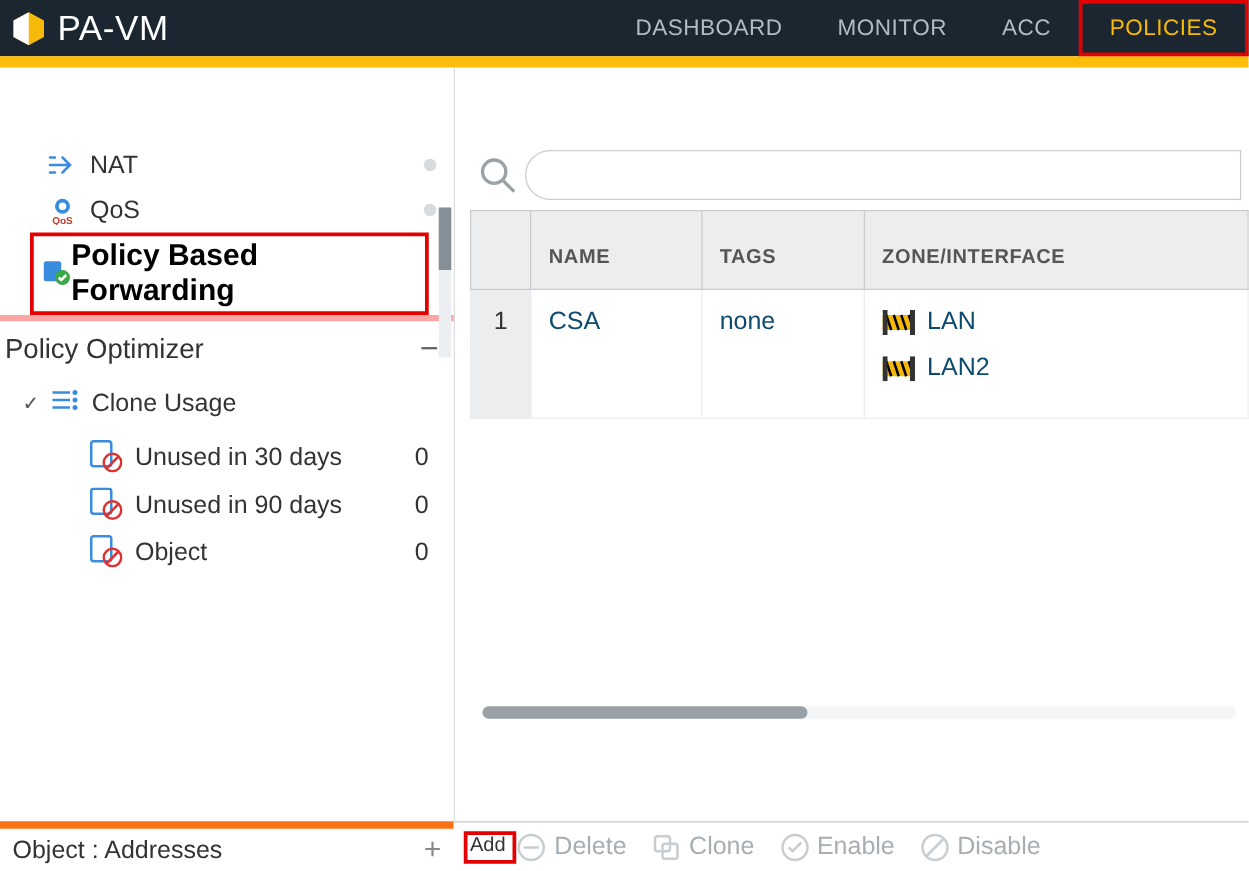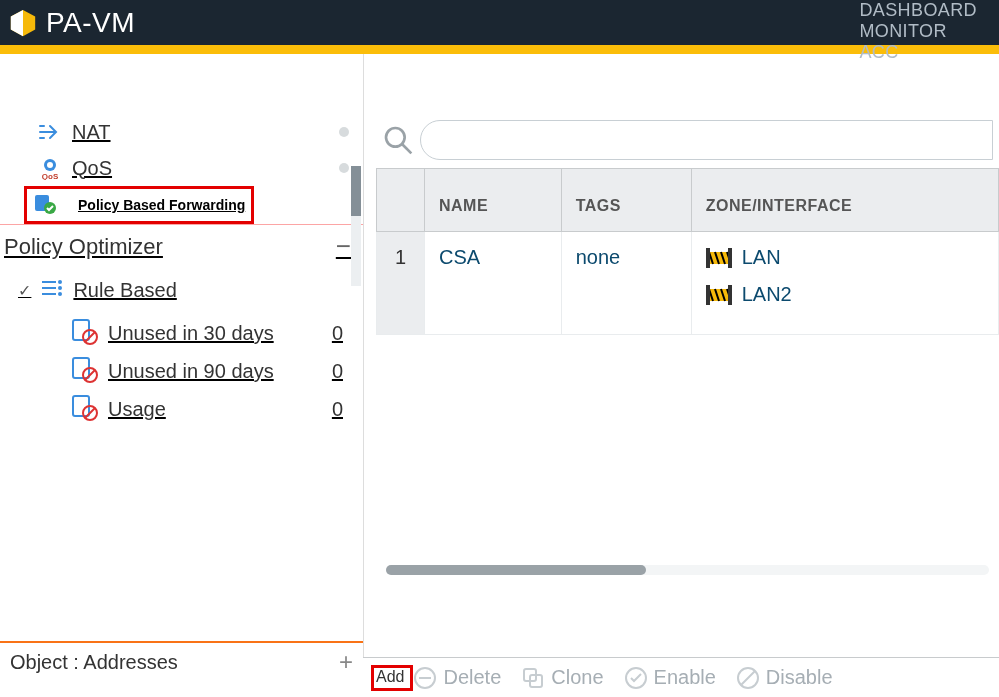--- a/index.html
+++ b/index.html
@@ -2,43 +2,43 @@
 <html><head>
 <meta charset="utf-8">
 <style>
 * { box-sizing: border-box; margin: 0; padding: 0; font-family: Arial, Helvetica, sans-serif; }
 body { width: 999px; height: 697px; overflow: hidden; background: #fff; position: relative; }
 
 
 .header { height: 45px; background: #1b2631; display: flex; align-items: center; color: #fff; }
 .logo { display: flex; align-items: center; padding-left: 8px; font-weight: normal; font-size: 28px; letter-spacing: 0.5px; }
 .logo-icon { width: 30px; height: 30px; margin-right: 8px; }
-.nav { display: flex; margin-left: auto; height: 100%; flex-direction: column; }
+.nav { display: flex; margin-left: auto; height: 100%; }
 .nav-item { padding: 0 22px; display: flex; align-items: center; font-size: 18px; color: #b1bcc6; cursor: pointer; letter-spacing: 0.4px; }
 .nav-item.active { color: #f6b90a; }
 .nav-highlight { border: 3px solid #e30000; }
 
 .accent-bar { height: 9px; background: #fbbd09; }
 
 
 .main { display: flex; height: calc(100% - 45px - 9px - 40px); position: absolute; top: 54px; left: 0; right:0; }
-.sidebar { width: 363px; display:flex; flex-direction:column; position:relative;text-decoration:underline;}
+.sidebar { width: 363px; display:flex; flex-direction:column; position:relative;}
 .content { flex:1; display:flex; flex-direction:column; border-left: 1px solid #ddd; padding-left: 12px;}
 
 .sidebar-spacer { height: 58px; }
 .side-list { padding-top: 2px; }
 .side-item { display:flex; align-items:center; padding: 6px 12px 6px 38px; font-size: 20px; color:#333; position:relative; cursor:pointer;}
 .side-item .dot { position:absolute; right:14px; width:10px; height:10px; border-radius:50%; background:#d7dbdd;}
 .side-item .icn { width:24px; height:24px; margin-right:10px; display:inline-flex; align-items:center; justify-content:center;}
 .pbf-wrap { border: 3px solid #e30000; margin-left: 24px; margin-right: 20px; padding:2px 6px; display:flex; align-items:center;}
 
 .scroll-track { position:absolute; right:2px; top:112px; width:10px; height:120px; background:#eceff1;}
 .scroll-thumb { position:absolute; right:2px; top:112px; width:10px; height:50px; background:#848f97;}
 
-.section-header { display:flex; align-items:center; justify-content:space-between; padding: 6px 12px 6px 4px; font-size: 22px; color:#333; border-top:1px solid #fca5a5;}
+.section-header { display:flex; align-items:center; justify-content:space-between; padding: 6px 12px 6px 4px; font-size: 22px; color:#333; border-top:5px solid #fca5a5;}
 .section-header .minus { font-size:26px; color:#666; cursor:pointer;}
 
 .rule-usage-head { display:flex; align-items:center; padding: 8px 0 8px 18px; font-size:20px; color:#333;}
 .rule-usage-head .chev { margin-right: 8px; font-size:16px; color:#555;}
 .rule-usage-head .ru-icon { margin-right:10px;}
 .rule-row { display:flex; align-items:flex-end; padding: 6px 12px 6px 72px; font-size:20px; color:#333;}
 .rule-row .count { margin-left:auto; color:#333; padding-right:8px;}
 .rule-row .r-icon { margin-right: 10px; width:26px; height:26px;}
 
 
@@ -53,21 +53,21 @@
 .link { color:#0c4a6e; cursor:pointer;}
 .zone-cell { }
 .zone-line { display:flex; align-items:center; margin-bottom:14px;}
 .zone-icn { width:26px; height:20px; margin-right:10px;}
 
 .h-scroll { height:14px; position:relative; margin-top:auto;}
 .h-track { position:absolute; left:10px; right:10px; height:10px; background:#f3f5f6; border-radius:5px;}
 .h-thumb { position:absolute; left:10px; width:260px; height:10px; background:#9aa2a7; border-radius:5px;}
 
 
-.bottom-left { position:absolute; left:0; bottom:16px; width:363px; height:40px; border-top:2px solid #f97316; display:flex; align-items:center; padding:0 10px; font-size:20px; color:#333; background:#fff;}
+.bottom-left { position:absolute; left:0; bottom:0; width:363px; height:40px; border-top:6px solid #f97316; display:flex; align-items:center; padding:0 10px; font-size:20px; color:#333; background:#fff;}
 .bottom-left .plus { margin-left:auto; font-size:24px; color:#888;}
 
 .bottom-right { position:absolute; left:363px; right:0; bottom:0; height:40px; border-top:1px solid #c8cbcd; display:flex; align-items:center; padding:0 8px; background:#fff;}
 .act-btn { display:flex; align-items:center; font-size:20px; color:#a6aeb4; margin-right:20px; cursor:pointer;}
 .act-btn .a-icn { width:24px; height:24px; margin-right:6px;}
 .add-box { border:3px solid #e30000; padding:0 6px 2px 2px; display:flex; align-items:flex-end;}
 </style>
 </head>
 <body>
 
@@ -76,20 +76,21 @@
     <svg class="logo-icon" viewBox="0 0 32 32">
       <path d="M16 2 L29 9 L29 23 L16 30 L3 23 L3 9 Z" fill="#f6b90a"></path>
       <path d="M16 2 L16 30 L3 23 L3 9 Z" fill="#fff"></path>
     </svg>
     <span>PA-VM</span>
   </div>
   <div class="nav">
     <div class="nav-item">DASHBOARD</div>
     <div class="nav-item">MONITOR</div>
     <div class="nav-item">ACC</div>
+    <div class="nav-item active nav-highlight">POLICIES</div>
   </div>
 </div>
 <div class="accent-bar"></div>
 
 <div class="main">
 
   <div class="sidebar">
     <div class="sidebar-spacer"></div>
     <div class="side-list">
       <div class="side-item">
@@ -114,21 +115,21 @@
       </div>
       <div style="display:flex;align-items:center;position:relative;">
         <div class="pbf-wrap">
           <span class="icn">
             <svg viewBox="0 0 24 24" width="24" height="24">
                 <rect x="2" y="4" width="14" height="16" rx="2" fill="#3a8dde"></rect>
                 <circle cx="17" cy="17" r="6" fill="#39a845"></circle>
                 <path d="M14 17l2 2 4-4" stroke="#fff" stroke-width="2" fill="none"></path>
               </svg>
           </span>
-          <span style="font-weight:bold;font-size:14px;margin-left:21px;">Policy Based Forwarding</span>
+          <span style="font-weight:bold;font-size:24px;">Policy Based Forwarding</span>
         </div>
         <span class="dot" style="right:22px"></span>
       </div>
     </div>
 
     <div class="scroll-track"></div>
     <div class="scroll-thumb"></div>
 
     <div class="section-header">
       <span>Policy Optimizer</span>
@@ -138,21 +139,21 @@
     <div class="rule-usage-head">
       <span class="chev">✓</span>
       <span class="ru-icon">
         <svg viewBox="0 0 24 24" width="24" height="24">
             <path d="M3 6h14M3 12h14M3 18h14" stroke="#3a8dde" stroke-width="2"></path>
             <circle cx="21" cy="6" r="2" fill="#3a8dde"></circle>
             <circle cx="21" cy="12" r="2" fill="#3a8dde"></circle>
             <circle cx="21" cy="18" r="2" fill="#3a8dde"></circle>
           </svg>
       </span>
-      <span>Rule Based</span>
+      <span>Clone Usage</span>
     </div>
 
     <div class="rule-row">
       <span class="r-icon">
         <svg viewBox="0 0 26 26" width="26" height="26">
             <rect x="1" y="1" width="16" height="20" rx="2" fill="none" stroke="#3a8dde" stroke-width="2"></rect>
             <circle cx="18" cy="18" r="7" fill="none" stroke="#d33" stroke-width="2"></circle>
             <line x1="13" y1="23" x2="23" y2="13" stroke="#d33" stroke-width="2"></line>
           </svg>
       </span>
@@ -171,21 +172,21 @@
       <span class="count">0</span>
     </div>
     <div class="rule-row">
       <span class="r-icon">
         <svg viewBox="0 0 26 26" width="26" height="26">
             <rect x="1" y="1" width="16" height="20" rx="2" fill="none" stroke="#3a8dde" stroke-width="2"></rect>
             <circle cx="18" cy="18" r="7" fill="none" stroke="#d33" stroke-width="2"></circle>
             <line x1="13" y1="23" x2="23" y2="13" stroke="#d33" stroke-width="2"></line>
           </svg>
       </span>
-      <span>Usage</span>
+      <span>Object</span>
       <span class="count">0</span>
     </div>
   </div>
 
   <div class="content">
     <div class="search-row">
       <svg class="search-icn" viewBox="0 0 24 24">
           <circle cx="10" cy="10" r="7" fill="none" stroke="#9aa2a7" stroke-width="2"></circle>
           <line x1="15" y1="15" x2="22" y2="22" stroke="#9aa2a7" stroke-width="2"></line>
         </svg>

